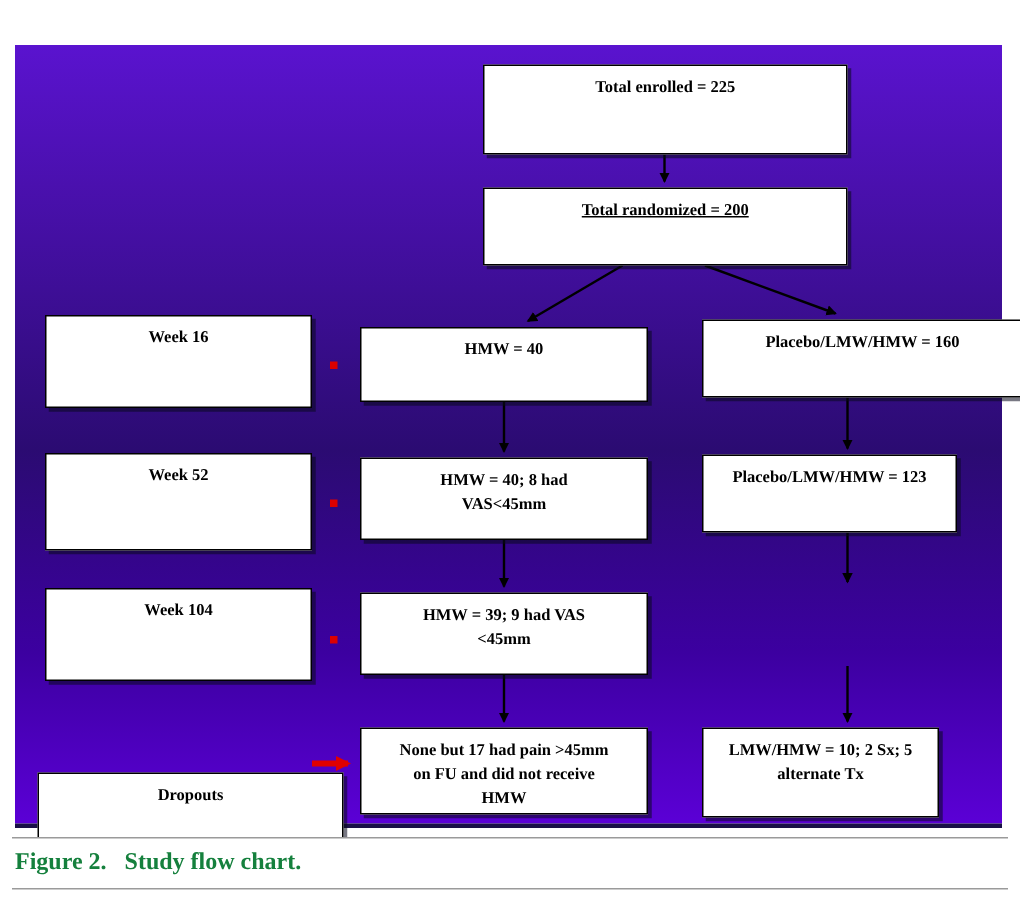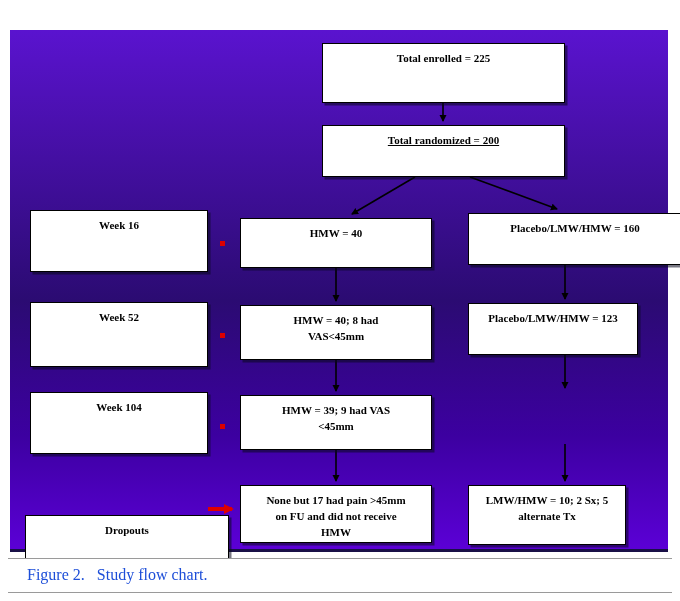--- a/index.html
+++ b/index.html
@@ -24,21 +24,21 @@
   .clip { overflow:hidden; }
 
   svg.connectors { position:absolute; left:0; top:0; width:658px; height:522px; }
 
   .red-dot { position:absolute; width:5px; height:5px;
              background:var(--accent_red,#dd0000); }
 
   .caption-wrap { position:absolute; left:8px; right:8px; top:558px;
                   border-top:1px solid #9a9a9a; border-bottom:1px solid #9a9a9a;
                   padding:7px 2px 8px; background:#ffffff; }
-  .caption { font-size:16px; line-height:18px; font-weight:400; color:#1d4ed8;margin-left:17px; }
+  .caption { font-size:16px; line-height:18px; font-weight:700; color:#15803d; }
   .caption .lbl { margin-right:12px; }
 </style>
 </head>
 <body>
 
 <div class="page">
 
   <div class="panel">
 
     <svg class="connectors" viewBox="0 0 658 522">

